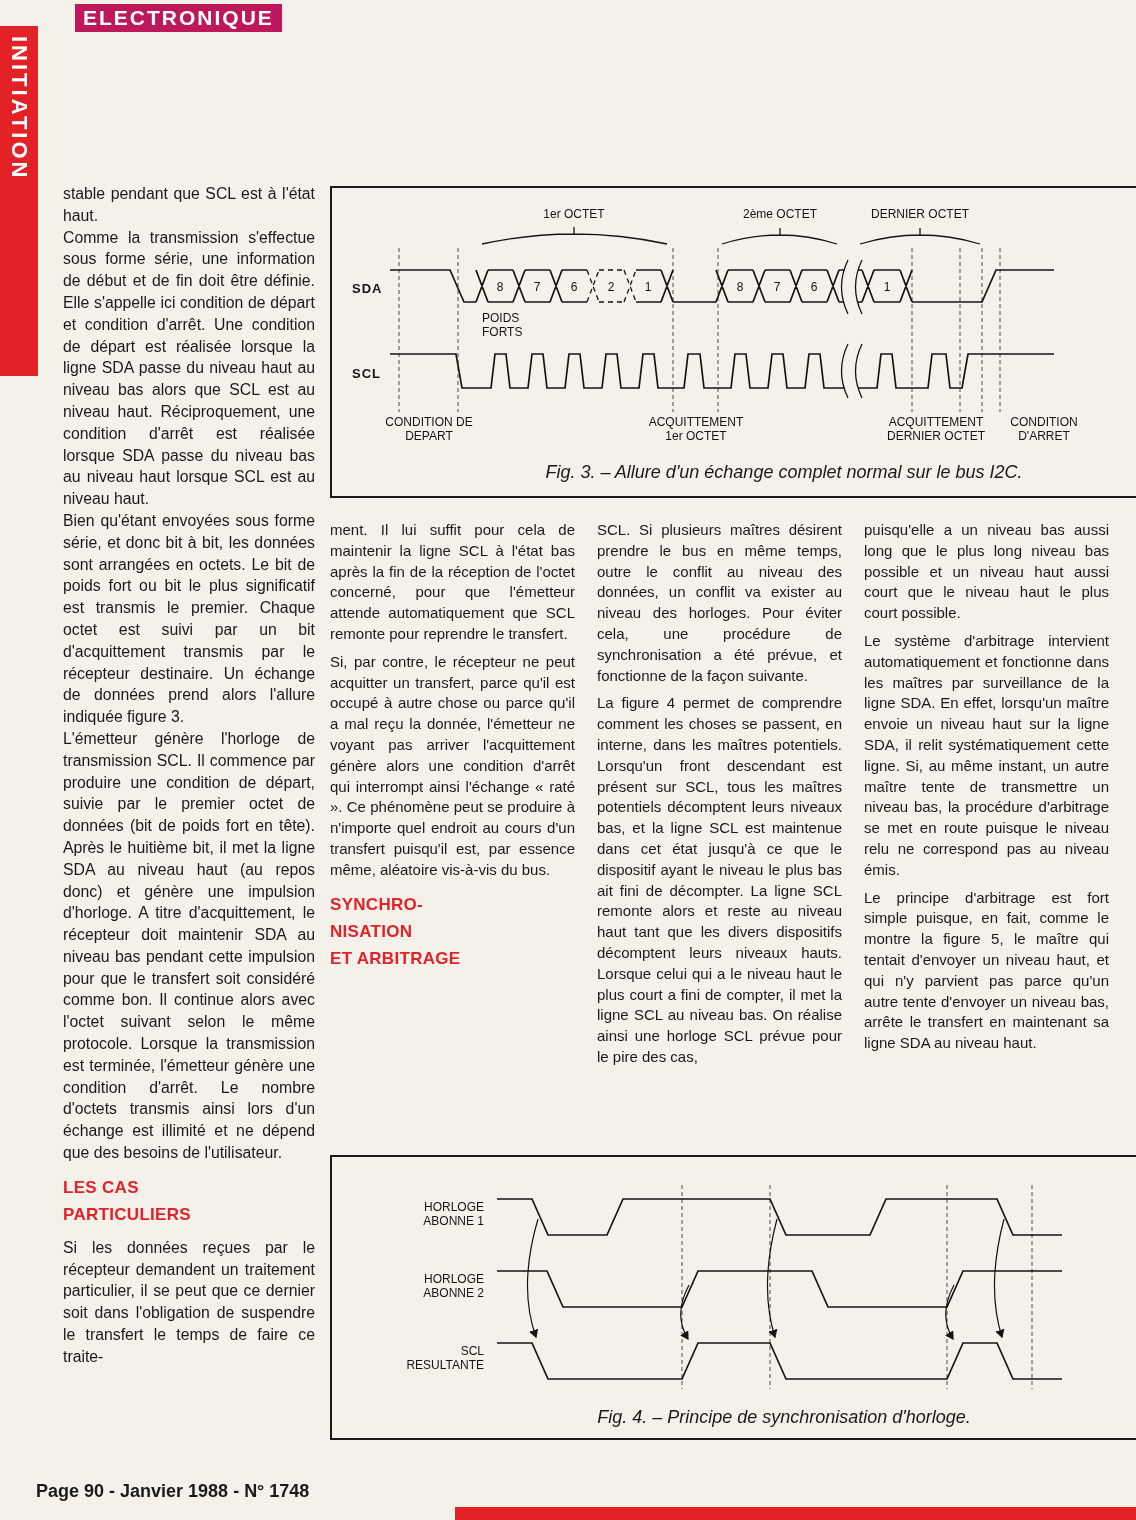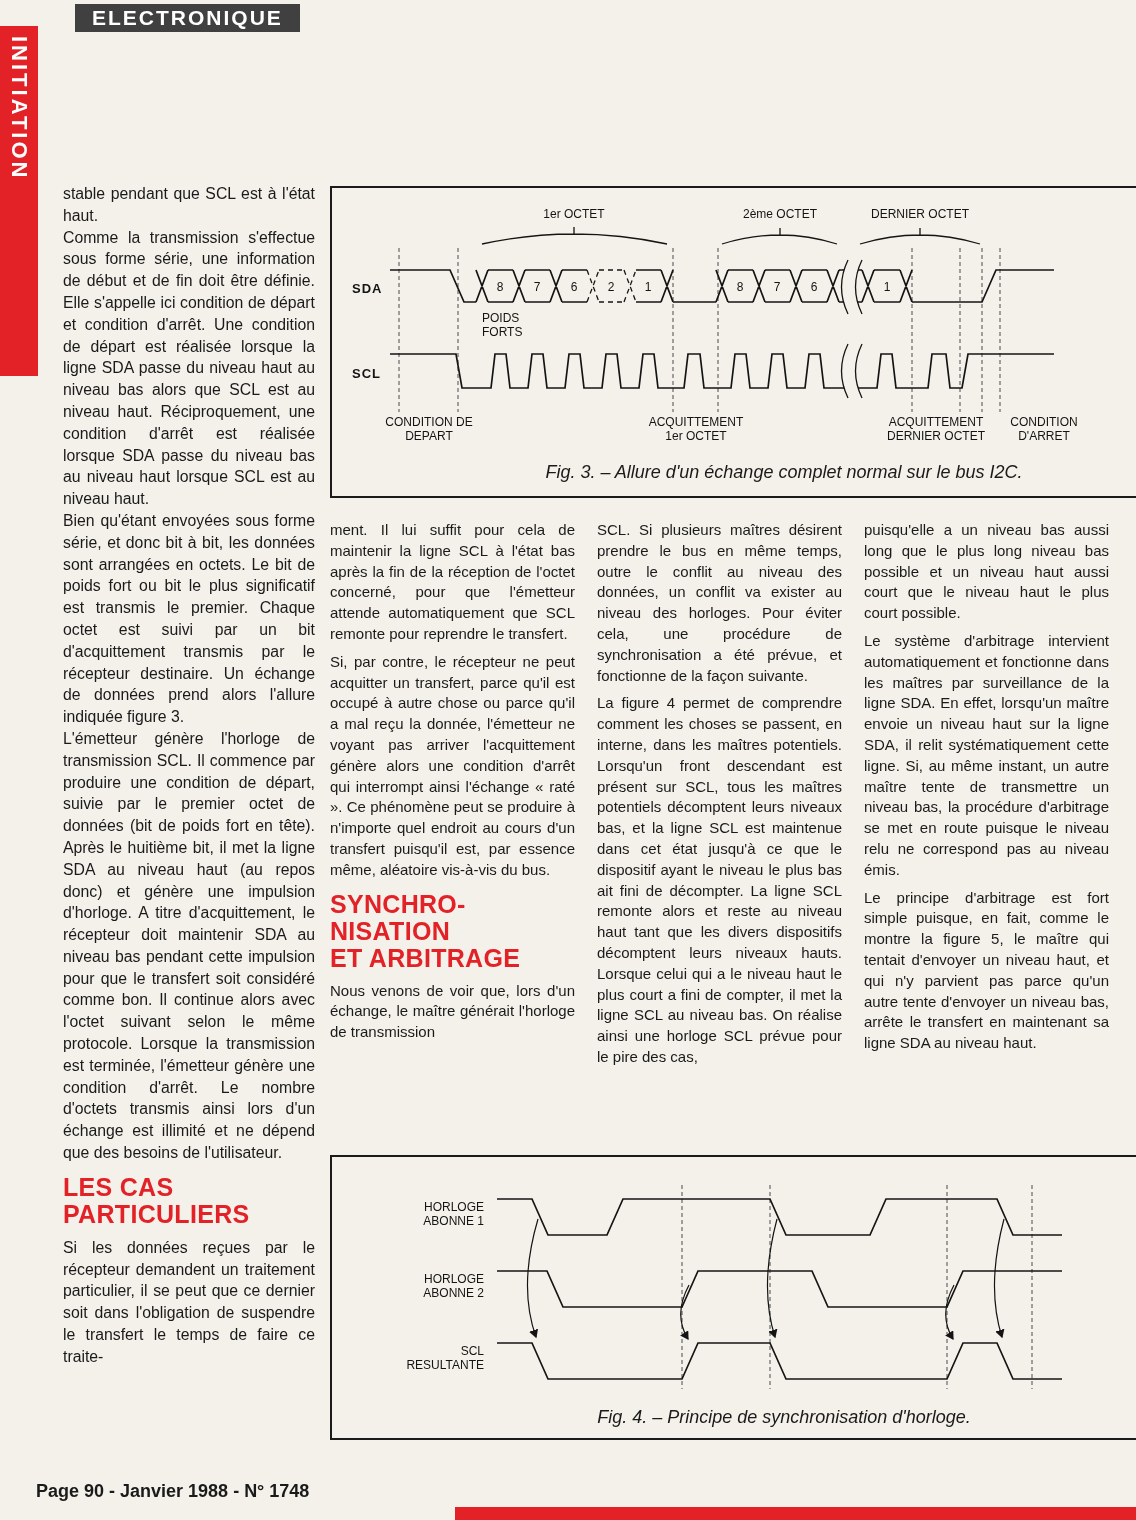--- a/index.html
+++ b/index.html
@@ -3,22 +3,22 @@
 <meta charset="utf-8">
 <style>
   * { margin:0; padding:0; box-sizing:border-box; }
   body { background:#d8d5cc; }
   .page {
     position:relative; width:1136px; height:1520px;
     background:#f4f1ea; color:#1a1a1a; overflow:hidden;
     font-family:"Liberation Sans", sans-serif;
   }
   .banner-top {
-    position:absolute; left:75px; top:4px; height:28px; background:#404040;
-    color:#fff; display:flex; align-items:center; padding:0 17px;
+    position:absolute; left:75px; top:4px; height:28px; background:#be185d;
+    color:#fff; display:flex; align-items:center; padding:0 8px;
     font-weight:bold; font-size:21px; letter-spacing:2px;
   }
   .banner-side {
     position:absolute; left:0; top:26px; width:38px; height:350px;
     background:#e32228; color:#fff; display:flex; justify-content:center;
   }
   .banner-side span {
     writing-mode:vertical-rl; font-weight:bold; font-size:22px;
     letter-spacing:3px; padding-top:10px;
   }
@@ -40,21 +40,21 @@
   }
   .cols3 {
     position:absolute; top:334px; left:0; width:780px; display:flex; gap:22px;
   }
   .cols3 .tcol {
     width:245px; font-size:15px; line-height:20.8px; text-align:justify;
     hyphens:auto; -webkit-hyphens:auto;
   }
   .cols3 p { margin:0 0 7px; }
   .red-head {
-    color:#e32228; font-weight:bold; font-size:25px; line-height:27px;
+    color:#e32228; font-weight:bold; font-size:17px; line-height:27px;
     white-space:pre-line; margin:10px 0 9px; letter-spacing:0.3px;
   }
   .footer {
     position:absolute; left:36px; top:1481px; font-weight:bold; font-size:18px;
   }
   .strip-bottom {
     position:absolute; left:455px; right:0; top:1507px; height:13px; background:#e32228;
   }
   svg text { font-family:"Liberation Sans", sans-serif; font-size:12px; fill:#141414; }
   svg text.siglabel { font-size:13px; font-weight:bold; letter-spacing:1px; }
@@ -153,21 +153,20 @@
       <figcaption class="figcap">Fig. 3. – Allure d'un échange complet normal sur le bus I2C.</figcaption>
     </figure>
 
     <div class="cols3">
       <div class="tcol">
         <p>ment. Il lui suffit pour cela de maintenir la ligne SCL à l'état bas après la fin de la réception de l'octet concerné, pour que l'émetteur attende automatiquement que SCL remonte pour reprendre le transfert.</p>
         <p>Si, par contre, le récepteur ne peut acquitter un transfert, parce qu'il est occupé à autre chose ou parce qu'il a mal reçu la donnée, l'émetteur ne voyant pas arriver l'acquittement génère alors une condition d'arrêt qui interrompt ainsi l'échange « raté ». Ce phénomène peut se produire à n'importe quel endroit au cours d'un transfert puisqu'il est, par essence même, aléatoire vis-à-vis du bus.</p>
         <h2 class="red-head">SYNCHRO-
 NISATION
 ET ARBITRAGE</h2>
-        <p>Nous venons de voir que, lors d'un échange, le maître générait l'horloge de transmission</p>
       </div>
       <div class="tcol">
         <p>SCL. Si plusieurs maîtres désirent prendre le bus en même temps, outre le conflit au niveau des données, un conflit va exister au niveau des horloges. Pour éviter cela, une procédure de synchronisation a été prévue, et fonctionne de la façon suivante.</p>
         <p>La figure 4 permet de comprendre comment les choses se passent, en interne, dans les maîtres potentiels. Lorsqu'un front descendant est présent sur SCL, tous les maîtres potentiels décomptent leurs niveaux bas, et la ligne SCL est maintenue dans cet état jusqu'à ce que le dispositif ayant le niveau le plus bas ait fini de décompter. La ligne SCL remonte alors et reste au niveau haut tant que les divers dispositifs décomptent leurs niveaux hauts. Lorsque celui qui a le niveau haut le plus court a fini de compter, il met la ligne SCL au niveau bas. On réalise ainsi une horloge SCL prévue pour le pire des cas,</p>
       </div>
       <div class="tcol">
         <p>puisqu'elle a un niveau bas aussi long que le plus long niveau bas possible et un niveau haut aussi court que le niveau haut le plus court possible.</p>
         <p>Le système d'arbitrage intervient automatiquement et fonctionne dans les maîtres par surveillance de la ligne SDA. En effet, lorsqu'un maître envoie un niveau haut sur la ligne SDA, il relit systématiquement cette ligne. Si, au même instant, un autre maître tente de transmettre un niveau bas, la procédure d'arbitrage se met en route puisque le niveau relu ne correspond pas au niveau émis.</p>
         <p>Le principe d'arbitrage est fort simple puisque, en fait, comme le montre la figure 5, le maître qui tentait d'envoyer un niveau haut, et qui n'y parvient pas parce qu'un autre tente d'envoyer un niveau bas, arrête le transfert en maintenant sa ligne SDA au niveau haut.</p>
       </div>

